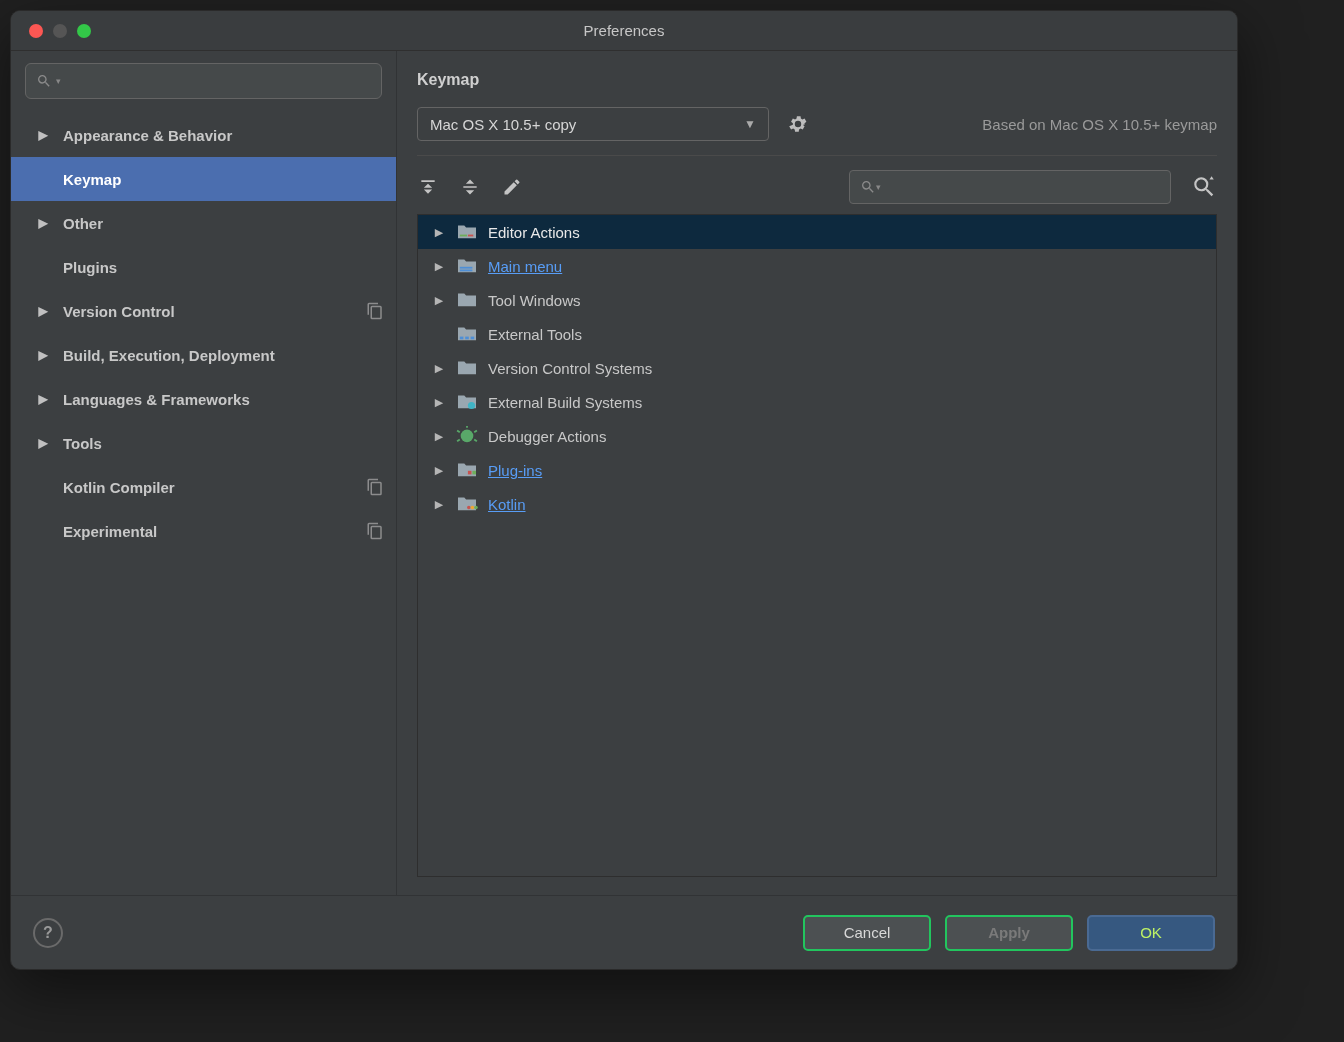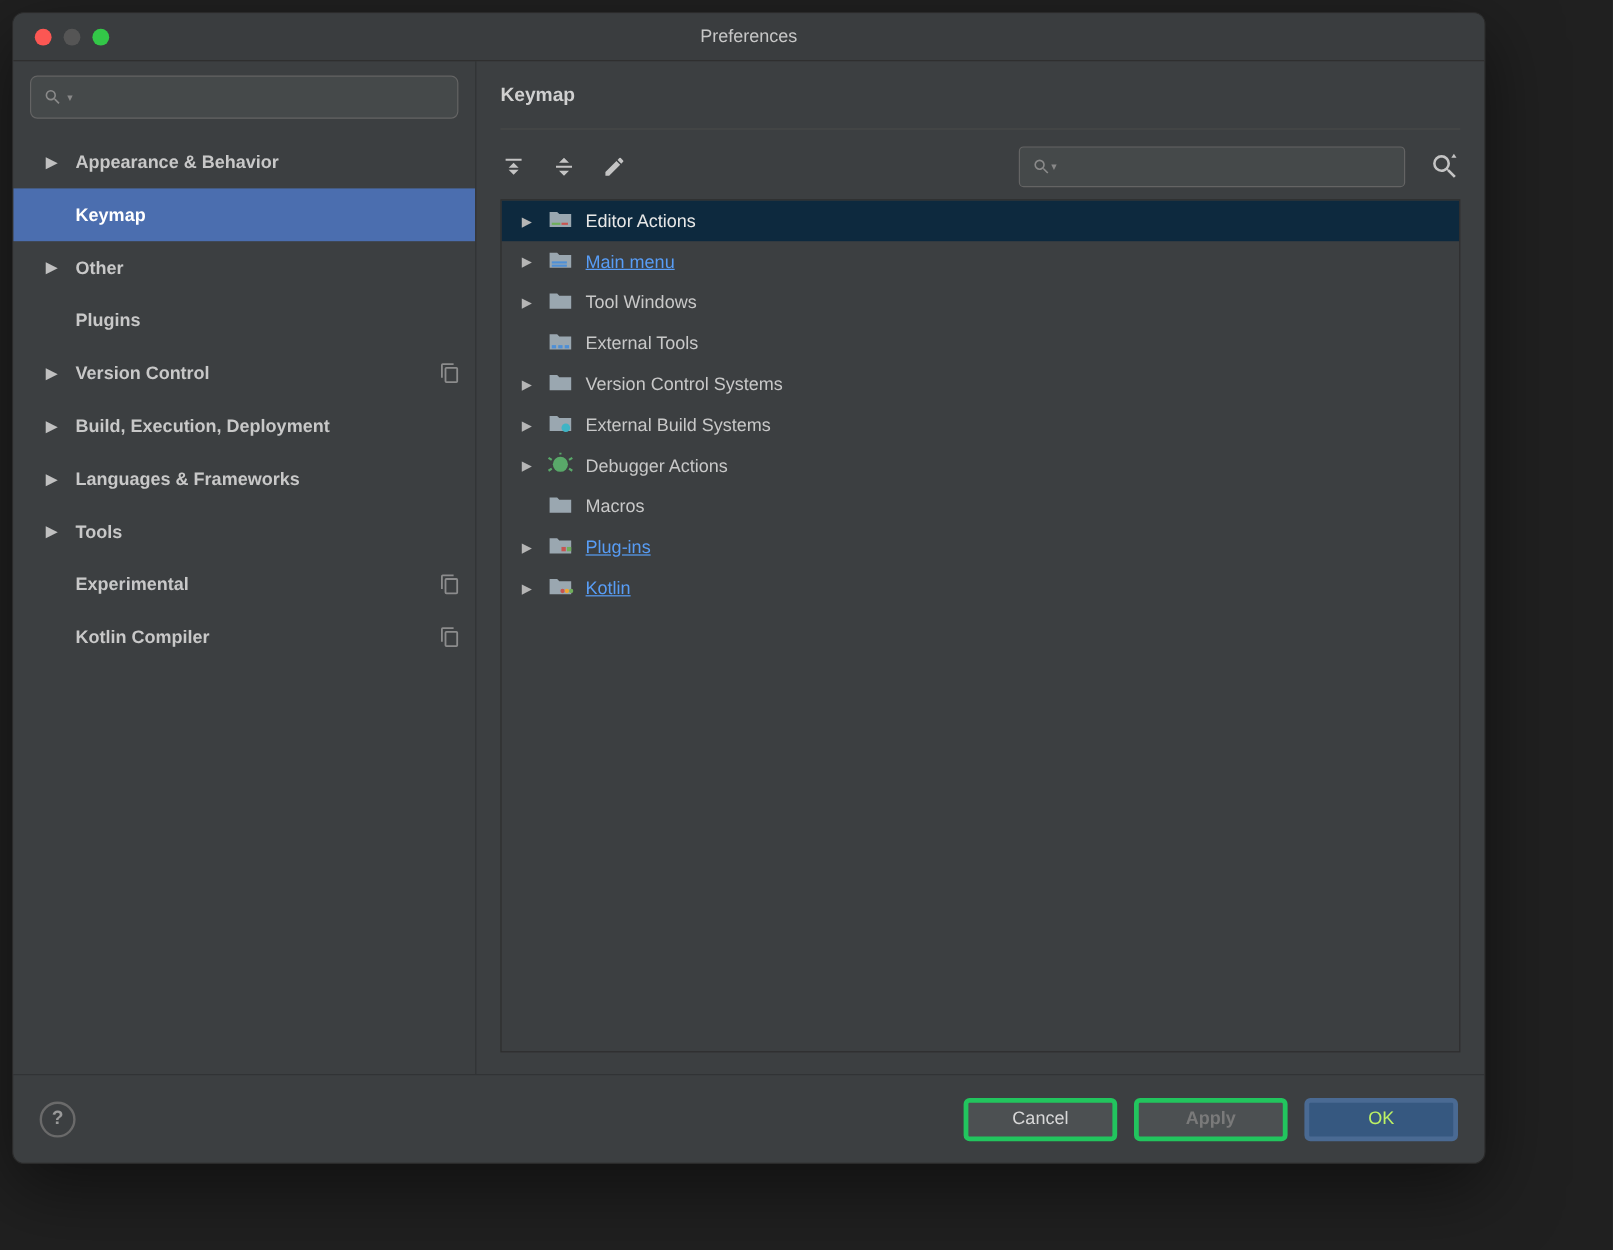--- a/index.html
+++ b/index.html
@@ -151,21 +151,21 @@
     width:30px; height:30px; border-radius:50%;
     border:2px solid #6a6a6a; color:#9a9a9a;
     display:flex; align-items:center; justify-content:center;
     font-weight:700; font-size:16px; cursor:pointer;
   }
   .footer .spacer { flex:1; }
   .btn {
     min-width:128px; height:36px; border-radius:5px;
     display:flex; align-items:center; justify-content:center;
     font-size:15px; cursor:pointer;
-    background:var(--bg-btn); color:#d8d8d8; border:4px solid #22c55e;
+    background:var(--bg-btn); color:#d8d8d8; border:2px solid #22c55e;
   }
   .btn.disabled { color:#7a7a7a; cursor:default;font-weight:bold; }
   .btn.primary { background:var(--bg-btn-primary); border-color:#4a6a93; color:#bef264;}
 
   
   .folder { fill:#9aa7b0; }
   .folder.menu rect.accent { fill:#4e8fd6; }
   .folder.ext  rect.accent { fill:#4e8fd6; }
   .folder.ebs  circle.accent { fill:#3fb4c5; }
   .folder.dbg  { fill:#59a869; }
@@ -228,38 +228,50 @@
           <div class="side-item">
             <span class="arrow">▶</span>
             <span class="lab">Languages &amp; Frameworks</span>
           </div>
           <div class="side-item">
             <span class="arrow">▶</span>
             <span class="lab">Tools</span>
           </div>
           <div class="side-item noarrow">
             <span class="arrow">▶</span>
+            <span class="lab">Kotlin Compiler</span>
+            <svg class="copy" viewBox="0 0 24 24" fill="#a0a0a0">
+              <path d="M16 1H4a2 2 0 00-2 2v14h2V3h12V1zm3 4H8a2 2 0 00-2 2v14a2 2 0 002 2h11a2 2 0 002-2V7a2 2 0 00-2-2zm0 16H8V7h11v14z"></path>
+            </svg>
+          </div>
+          <div class="side-item noarrow">
+            <span class="arrow">▶</span>
             <span class="lab">Experimental</span>
             <svg class="copy" viewBox="0 0 24 24" fill="#a0a0a0">
               <path d="M16 1H4a2 2 0 00-2 2v14h2V3h12V1zm3 4H8a2 2 0 00-2 2v14a2 2 0 002 2h11a2 2 0 002-2V7a2 2 0 00-2-2zm0 16H8V7h11v14z"></path>
             </svg>
           </div>
-          <div class="side-item noarrow">
-            <span class="arrow">▶</span>
-            <span class="lab">Kotlin Compiler</span>
-            <svg class="copy" viewBox="0 0 24 24" fill="#a0a0a0">
-              <path d="M16 1H4a2 2 0 00-2 2v14h2V3h12V1zm3 4H8a2 2 0 00-2 2v14a2 2 0 002 2h11a2 2 0 002-2V7a2 2 0 00-2-2zm0 16H8V7h11v14z"></path>
-            </svg>
-          </div>
         </div>
     </div>
 
     <div class="pane">
       <div class="pane-title">Keymap</div>
 
+      <div class="pane-top-row">
+        <div class="combo">
+          <span class="lab">Mac OS X 10.5+ copy</span>
+          <span class="caret">▼</span>
+        </div>
+        <span class="gear">
+          <svg viewBox="0 0 24 24" width="22" height="22" fill="currentColor">
+              <path d="M19.14 12.94a7.14 7.14 0 000-1.88l2.03-1.58-2-3.46-2.39.96a7.07 7.07 0 00-1.63-.94l-.36-2.54h-4l-.36 2.54c-.58.24-1.12.55-1.63.94l-2.39-.96-2 3.46 2.03 1.58a7.14 7.14 0 000 1.88L2.41 14.5l2 3.46 2.39-.96c.5.39 1.05.7 1.63.94l.36 2.54h4l.36-2.54c.58-.24 1.12-.55 1.63-.94l2.39.96 2-3.46-2.03-1.56zM12 15.5A3.5 3.5 0 1115.5 12 3.5 3.5 0 0112 15.5z"></path>
+            </svg>
+        </span>
+        <div class="based-on">Based on Mac OS X 10.5+ keymap</div>
+      </div>
 
       <div class="pane-sep"></div>
 
       <div class="toolbar-row">
         <span class="tool-btn">
           <svg viewBox="0 0 24 24">
               <path d="M4 4h16v2H4zM12 20l-5-5h10zM12 8l5 5H7z"></path>
             </svg>
         </span>
         <span class="tool-btn">
@@ -339,27 +351,20 @@
               </svg></span>
             <span class="lab">External Build Systems</span>
           </div>
           <div class="tree-row">
             <span class="arrow">▶</span>
             <span><svg class="ico folder dbg" viewBox="0 0 24 20">
                 <circle cx="12" cy="11" r="7"></circle>
                 <path d="M4 7l-3-2M20 7l3-2M4 15l-3 2M20 15l3 2M12 2v-2" stroke="#59a869" stroke-width="2"></path>
               </svg></span>
             <span class="lab">Debugger Actions</span>
-          </div>
-          <div class="tree-row noarrow">
-            <span class="arrow">▶</span>
-            <span><svg class="ico folder" viewBox="0 0 24 20">
-                <path d="M2 4h7l2 2h11v12H2z"></path>
-              </svg></span>
-            <span class="lab">Macros</span>
           </div>
           <div class="tree-row link">
             <span class="arrow">▶</span>
             <span><svg class="ico folder plug" viewBox="0 0 24 20">
                 <path d="M2 4h7l2 2h11v12H2z"></path>
                 <rect class="a1" x="13" y="12" width="4" height="4"></rect>
                 <rect class="a2" x="18" y="12" width="4" height="4"></rect>
               </svg></span>
             <span class="lab">Plug-ins</span>
           </div>

